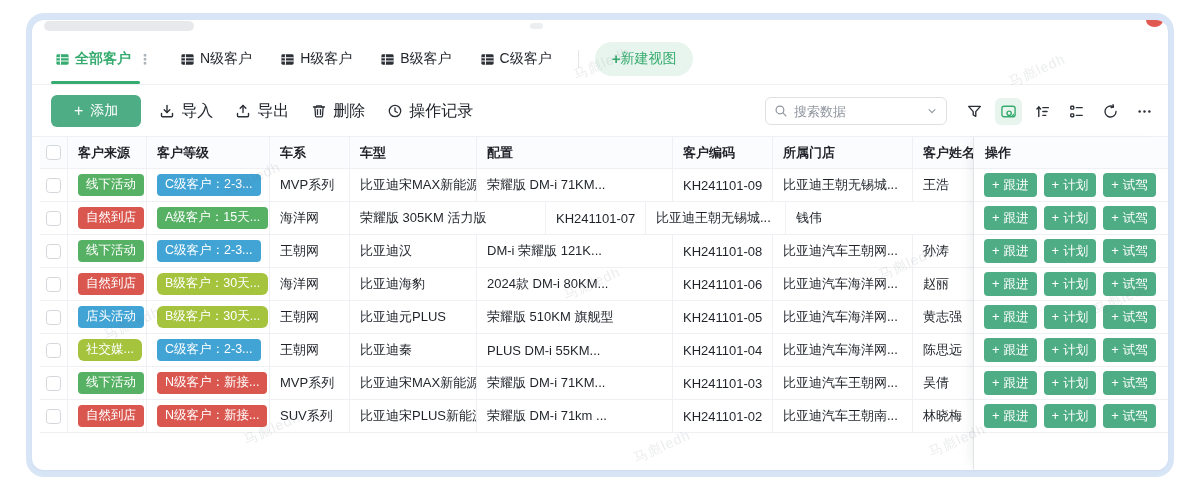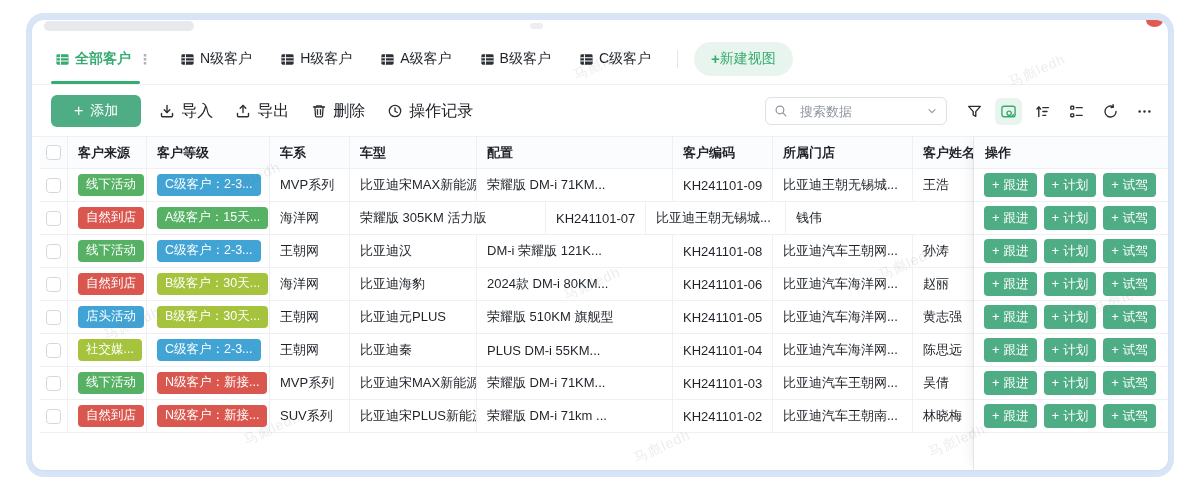--- a/index.html
+++ b/index.html
@@ -40,21 +40,21 @@
   .tab-divider{width:1px;height:18px;background:#e3e5e9;margin:0 16px 0 8px;}
   .newview{display:flex;align-items:center;background:var(--newview-bg);color:var(--accent-green);font-size:14px;padding:8px 17px;border-radius:18px;cursor:pointer;white-space:nowrap;}
   .plus-glyph::before{content:"+";font-weight:600;font-size:15px;line-height:1;}
 
   
   .toolbar{position:absolute;top:66px;left:0;right:0;height:50px;display:flex;align-items:center;padding:0 10px 0 19px;}
   .add-btn{display:flex;align-items:center;gap:7px;height:32px;padding:0 23px;background:var(--button-green);color:#fff;font-size:14px;border:none;border-radius:6px;cursor:pointer;}
   .add-btn .plus-glyph::before{font-size:16px;font-weight:400;}
   .tact{display:flex;align-items:center;gap:6px;font-size:16px;color:var(--text);margin-left:22px;cursor:pointer;white-space:nowrap;}
   .tact svg{color:#2b2f36;}
-  .search{margin-left:auto;width:182px;height:28px;border:1px solid #dee0e3;border-radius:6px;display:flex;align-items:center;gap:12px;padding:0 8px;color:var(--muted);background:#fff;}
+  .search{margin-left:auto;width:182px;height:28px;border:1px solid #dee0e3;border-radius:6px;display:flex;align-items:center;gap:6px;padding:0 8px;color:var(--muted);background:#fff;}
   .search input{border:none;outline:none;flex:1;min-width:0;font-size:13px;color:var(--text);font-family:inherit;background:transparent;}
   .search input::placeholder{color:var(--muted);}
   .iconrow{display:flex;align-items:center;gap:7px;margin-left:14px;}
   .ibtn{width:27px;height:27px;display:flex;align-items:center;justify-content:center;border-radius:6px;color:#2b2f36;cursor:pointer;}
   .ibtn.green{background:var(--newview-bg);color:var(--accent-green);}
 
   
   .tablewrap{position:absolute;top:116px;left:0;right:0;bottom:0;border-top:1px solid var(--border);}
   .grid{margin-left:8px;width:933px;}
   .thead{display:flex;height:32px;background:#fbfcfd;border-bottom:1px solid var(--border);font-size:13px;font-weight:600;}
@@ -67,21 +67,21 @@
   .c-model{width:127px;}
   .c-config{width:196px;}
   .c-code{width:100px;}
   .c-store{width:140px;}
   .c-name{width:60px;border-right:none;}
   .cb{width:15px;height:15px;border:1.5px solid #d3d6da;border-radius:3.5px;background:#fff;display:inline-block;cursor:pointer;}
   .badge{display:inline-block;max-width:100%;overflow:hidden;padding:3px 8px;border-radius:4px;color:#fff;font-size:12.5px;line-height:1.25;white-space:nowrap;}
   [data-badge="green"]{background:var(--badge-green);}
   [data-badge="red"]{background:var(--badge-red);}
   [data-badge="blue"]{background:var(--badge-blue);}
-  [data-badge="lime"]{background:var(--badge-lime);}
+  [data-badge="lime"]{background:var(--badge-lime);border-radius:6px;}
 
   
   .pinned{position:absolute;top:0;right:0;bottom:0;width:195px;background:#fff;border-left:1px solid #e2e4e8;box-shadow:-8px 0 10px -6px rgba(31,35,41,.08);z-index:5;}
   .pinned .ph{height:32px;display:flex;align-items:center;padding-left:11px;font-size:13px;font-weight:600;border-bottom:1px solid var(--border);background:#fbfcfd;}
   .prow{height:33px;display:flex;align-items:center;gap:7px;padding-left:10px;border-bottom:1px solid var(--border);}
   .opbtn{display:inline-flex;align-items:center;gap:4px;height:24px;padding:0 8px;background:var(--button-green);color:#fff;font-size:12.5px;border:none;border-radius:4px;cursor:pointer;white-space:nowrap;}
   .opbtn .plus-glyph::before{font-size:13px;font-weight:400;}
 </style>
 </head>
 <body>
@@ -132,31 +132,20 @@
       <div class="tab">
         <span class="ticon">
           <svg width="15" height="15" viewBox="0 0 16 16">
               <rect x="1.5" y="2.5" width="13" height="11" rx="1.5" fill="currentColor"></rect>
               <line x1="1.5" y1="6.1" x2="14.5" y2="6.1" stroke="#fff" stroke-width="1.1"></line>
               <line x1="1.5" y1="9.7" x2="14.5" y2="9.7" stroke="#fff" stroke-width="1.1"></line>
               <line x1="5.8" y1="2.5" x2="5.8" y2="13.5" stroke="#fff" stroke-width="1.1"></line>
             </svg>
         </span>
         <span>H级客户</span>
-      </div>
-      <div class="tab">
-        <span class="ticon">
-          <svg width="15" height="15" viewBox="0 0 16 16">
-              <rect x="1.5" y="2.5" width="13" height="11" rx="1.5" fill="currentColor"></rect>
-              <line x1="1.5" y1="6.1" x2="14.5" y2="6.1" stroke="#fff" stroke-width="1.1"></line>
-              <line x1="1.5" y1="9.7" x2="14.5" y2="9.7" stroke="#fff" stroke-width="1.1"></line>
-              <line x1="5.8" y1="2.5" x2="5.8" y2="13.5" stroke="#fff" stroke-width="1.1"></line>
-            </svg>
-        </span>
-        <span>A级客户</span>
       </div>
       <div class="tab">
         <span class="ticon">
           <svg width="15" height="15" viewBox="0 0 16 16">
               <rect x="1.5" y="2.5" width="13" height="11" rx="1.5" fill="currentColor"></rect>
               <line x1="1.5" y1="6.1" x2="14.5" y2="6.1" stroke="#fff" stroke-width="1.1"></line>
               <line x1="1.5" y1="9.7" x2="14.5" y2="9.7" stroke="#fff" stroke-width="1.1"></line>
               <line x1="5.8" y1="2.5" x2="5.8" y2="13.5" stroke="#fff" stroke-width="1.1"></line>
             </svg>
         </span>

